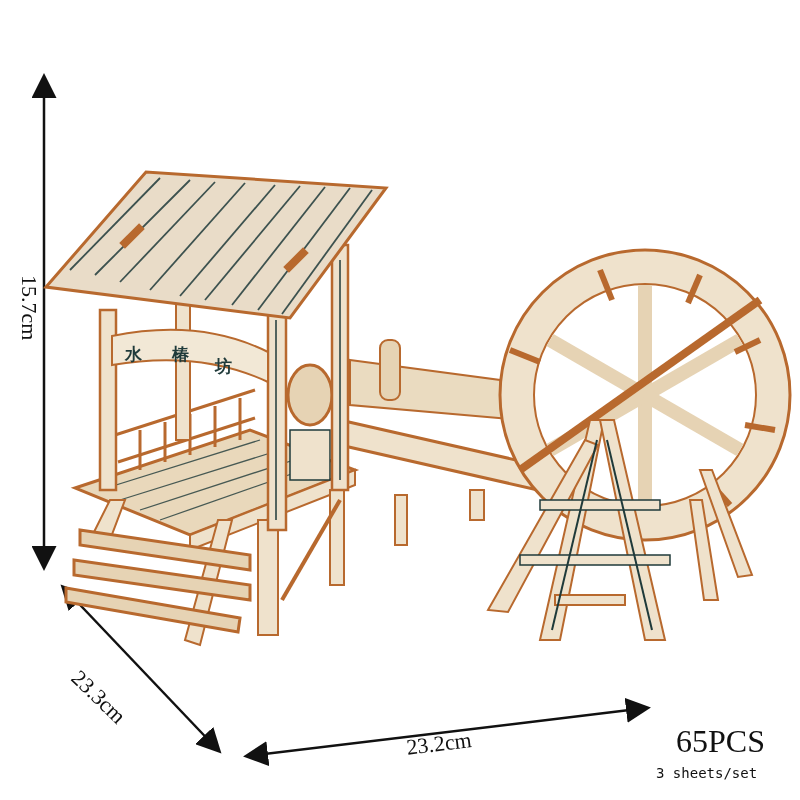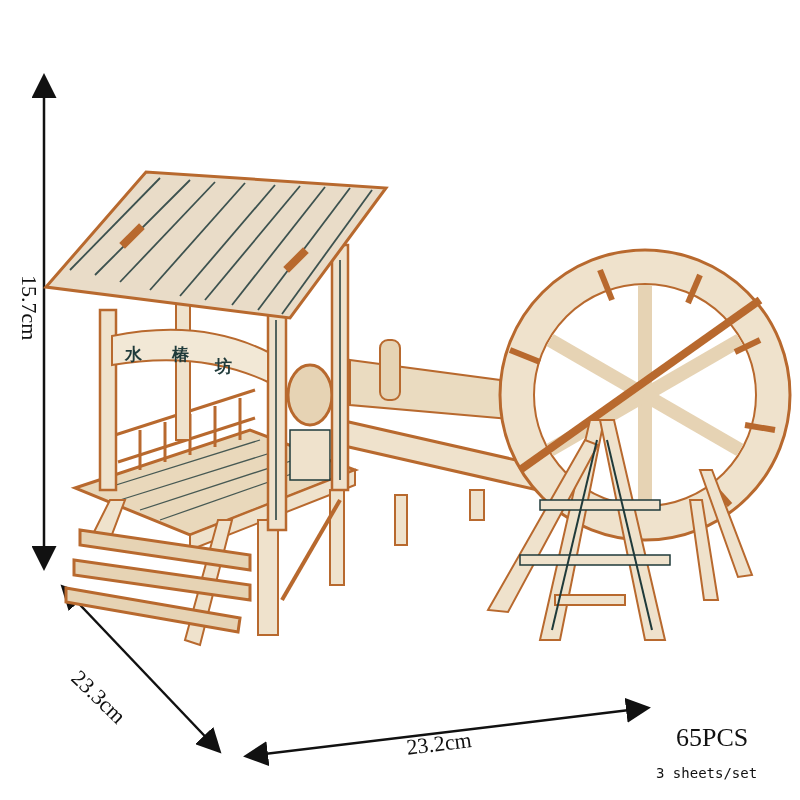--- a/index.html
+++ b/index.html
@@ -2,21 +2,21 @@
 <html><head>
   <meta charset="utf-8">
   <style>
     html, body { margin: 0; padding: 0; background: #ffffff; }
     body { width: 800px; height: 800px; position: relative; overflow: hidden; font-family: "DejaVu Serif", serif; }
     .stage { position: absolute; left: 0; top: 0; width: 800px; height: 800px; }
     .dim-label { position: absolute; color: #111; font-family: "Liberation Serif", serif; font-size: 22px; white-space: nowrap; }
     .dim-vertical { left: 4px; top: 275px; transform-origin: left top; transform: translate(38px, 0) rotate(90deg); }
     .dim-depth { left: 84px; top: 665px; transform: rotate(44deg); transform-origin: left top; }
     .dim-width { left: 405px; top: 735px; transform: rotate(-7deg); transform-origin: left top; }
-    .pcs { position: absolute; left: 676px; top: 723px; font-family: "Liberation Serif", serif; font-size: 26px; color: #111; }
+    .pcs { position: absolute; left: 676px; top: 723px; font-family: "Liberation Serif", serif; font-size: 32px; color: #111; }
     .sheets { position: absolute; left: 656px; top: 765px; font-family: "DejaVu Sans Mono", monospace; font-size: 14px; color: #111; }
     .sign-text { font-family: "DejaVu Sans", sans-serif; font-size: 17px; font-weight: bold; fill: #1f3a3a; }
   </style>
 </head>
 <body>
 
 <div class="stage">
   <svg width="800" height="800" viewBox="0 0 800 800">
     <defs>
       <marker id="ah" markerWidth="10" markerHeight="10" refX="8" refY="5" orient="auto-start-reverse">

